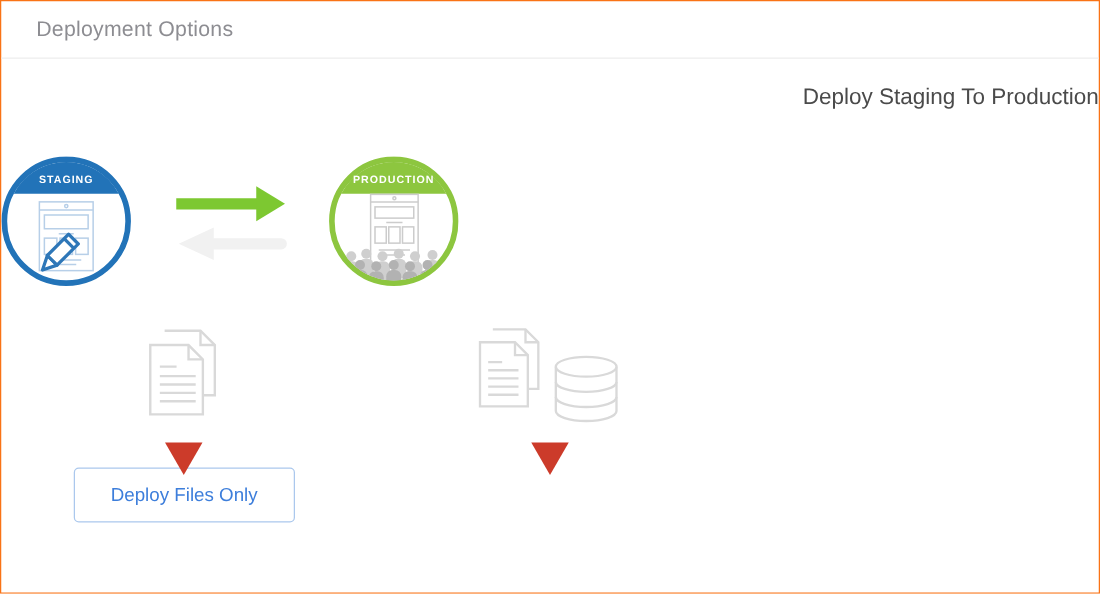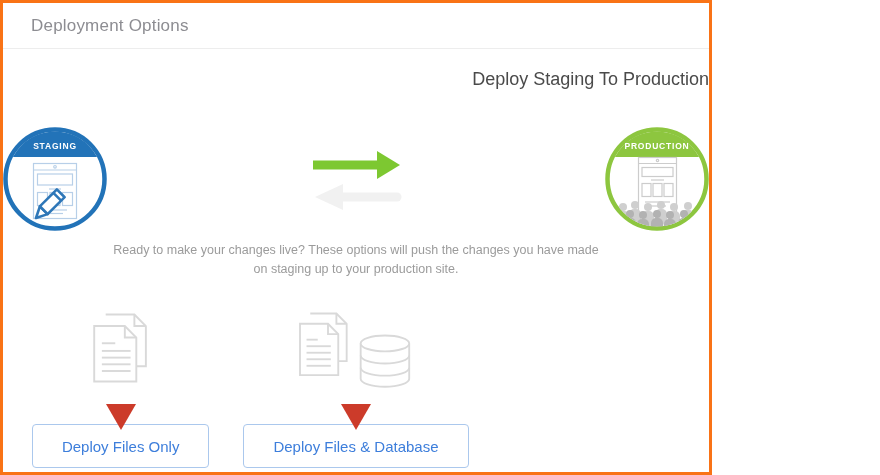--- a/index.html
+++ b/index.html
@@ -3,23 +3,23 @@
 <meta charset="utf-8">
 <style>
   html, body { margin: 0; padding: 0; }
   body {
     width: 880px; height: 475px; overflow: hidden;
     background: #fff;
     font-family: "Liberation Sans", sans-serif;
   }
   .panel {
     box-sizing: border-box;
-    width: 712px; height: 475px;
+    width: 880px; height: 475px;
     background: #fff;
-    border: 3px solid #f97316;
+    border: 1px solid #f97316;
   }
   .panel-header {
     height: 45px;
     display: flex; align-items: center;
     padding: 0 28px;
     border-bottom: 1px solid #ededed;
   }
   .page-title {
     margin: 0;
     font-size: 17px; font-weight: 400;
@@ -27,21 +27,21 @@
   }
   .section-title {
     margin: 20px 0 0;
     text-align: right;
     font-size: 18px; font-weight: 400;
     color: #4a4a4a;
   }
   .graphic-row {
     margin-top: 37px;
     height: 104px;
-    display: flex; justify-content: space-between; align-items: flex-start; gap: 24px;
+    display: flex; justify-content: flex-start; align-items: flex-start; gap: 24px;
   }
   .graphic-row svg { display: block; }
   .desc {
     margin: 10px auto 0;
     max-width: 500px;
     text-align: center;
     font-size: 12.5px; line-height: 19px;
     color: #9b9b9b;
   }
   .options {
@@ -211,21 +211,20 @@
               </g>
             <g>
                 <circle cx="92" cy="88" r="4"></circle>
                 <rect x="86" y="92" width="12" height="14" rx="5"></rect>
               </g>
           </g>
         </g>
       </svg>
     </div>
 
-    <p class="desc">Ready to make your changes live? These options will push the changes you have made on staging up to your production site.</p>
 
     <div class="options">
 
       <div class="option">
         <div class="icon-box">
           <svg width="88" height="88" viewBox="0 0 92 92" fill="none" stroke="#d9d9d9" stroke-width="2" stroke-linejoin="miter">
             <path d="M30,10 h30 l12,12 v42 h-14" fill="#ffffff"></path>
             <path d="M60,10 v12 h12" fill="none"></path>
             <path d="M18,22 h32 l12,12 v46 h-44 z" fill="#ffffff"></path>
             <path d="M50,22 v12 h12" fill="none"></path>
@@ -252,19 +251,18 @@
             <line x1="22" y1="50" x2="48" y2="50"></line>
             <line x1="22" y1="57" x2="48" y2="57"></line>
             <line x1="22" y1="64" x2="48" y2="64"></line>
             <path d="M80,40 v38 a26,8.5 0 0 0 52,0 v-38" fill="#ffffff"></path>
             <ellipse cx="106" cy="40" rx="26" ry="8.5" fill="#ffffff"></ellipse>
             <path d="M80,53 a26,8.5 0 0 0 52,0"></path>
             <path d="M80,66 a26,8.5 0 0 0 52,0"></path>
           </svg>
         </div>
         <div class="marker"></div>
-        <button class="deploy-btn">Deploy Files &amp; Database</button>
       </div>
 
 
     </div>
   </main>
 </div>
 
 </body></html>

